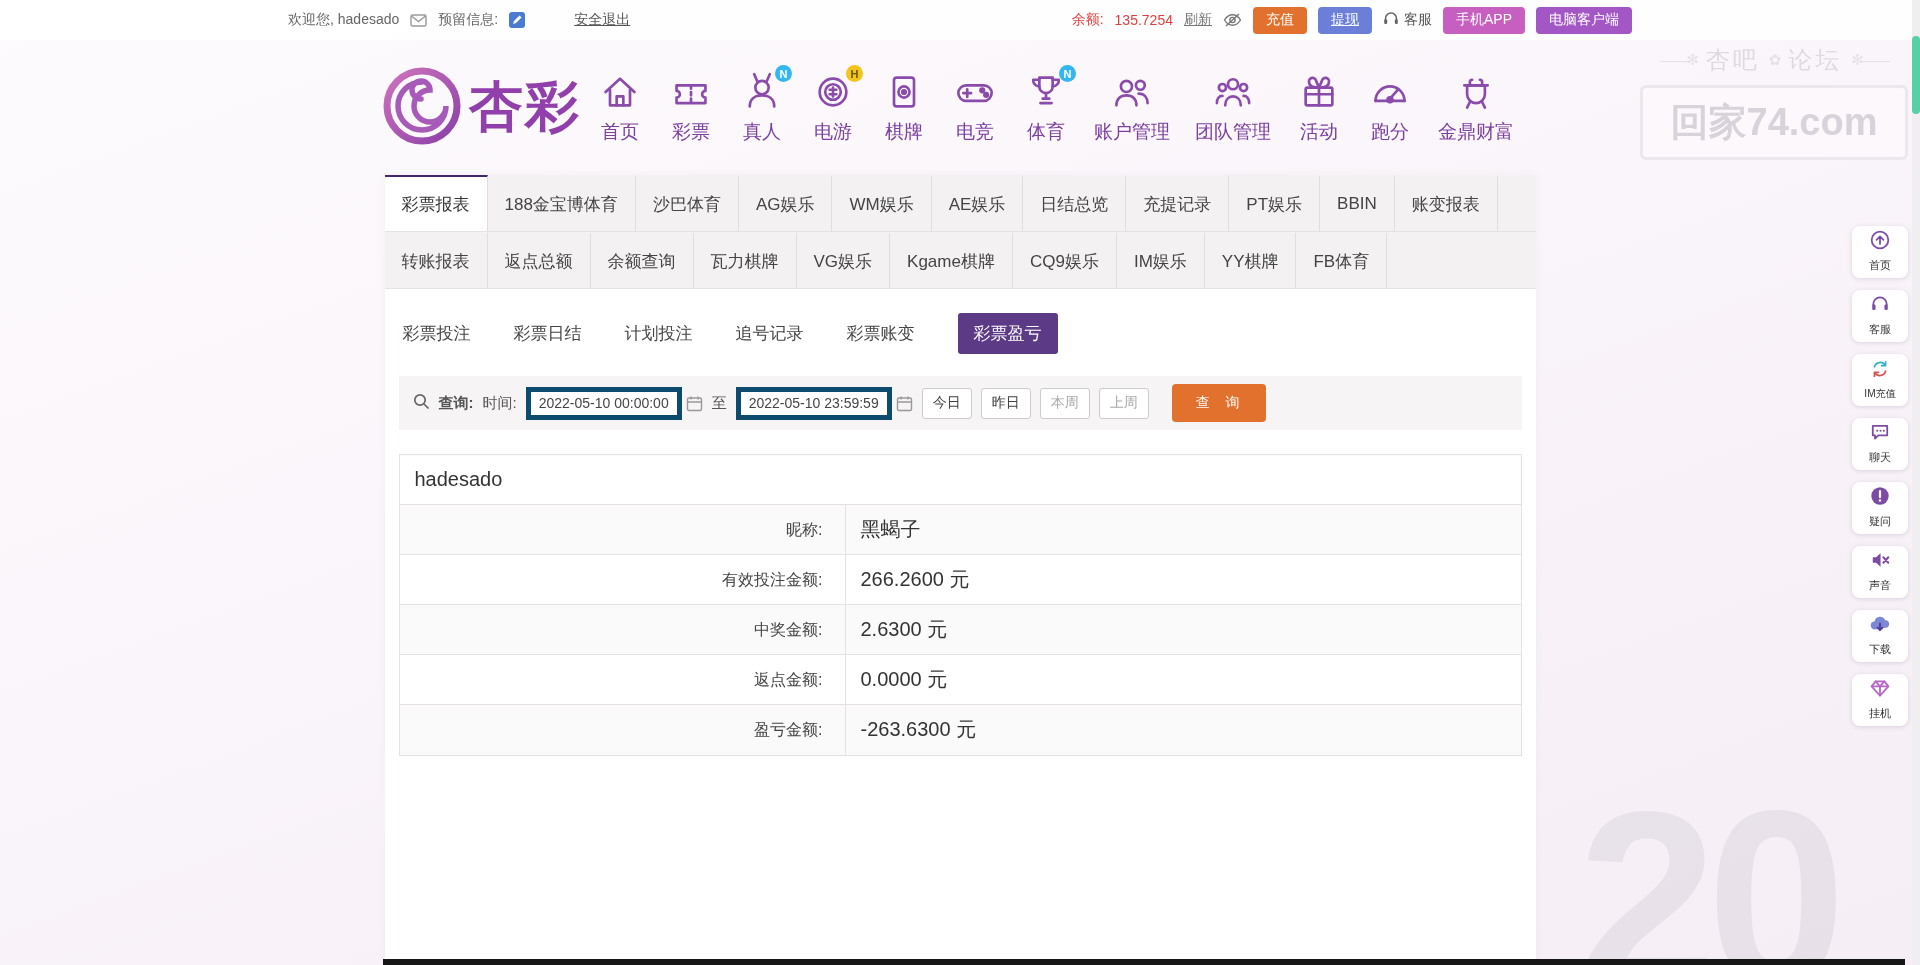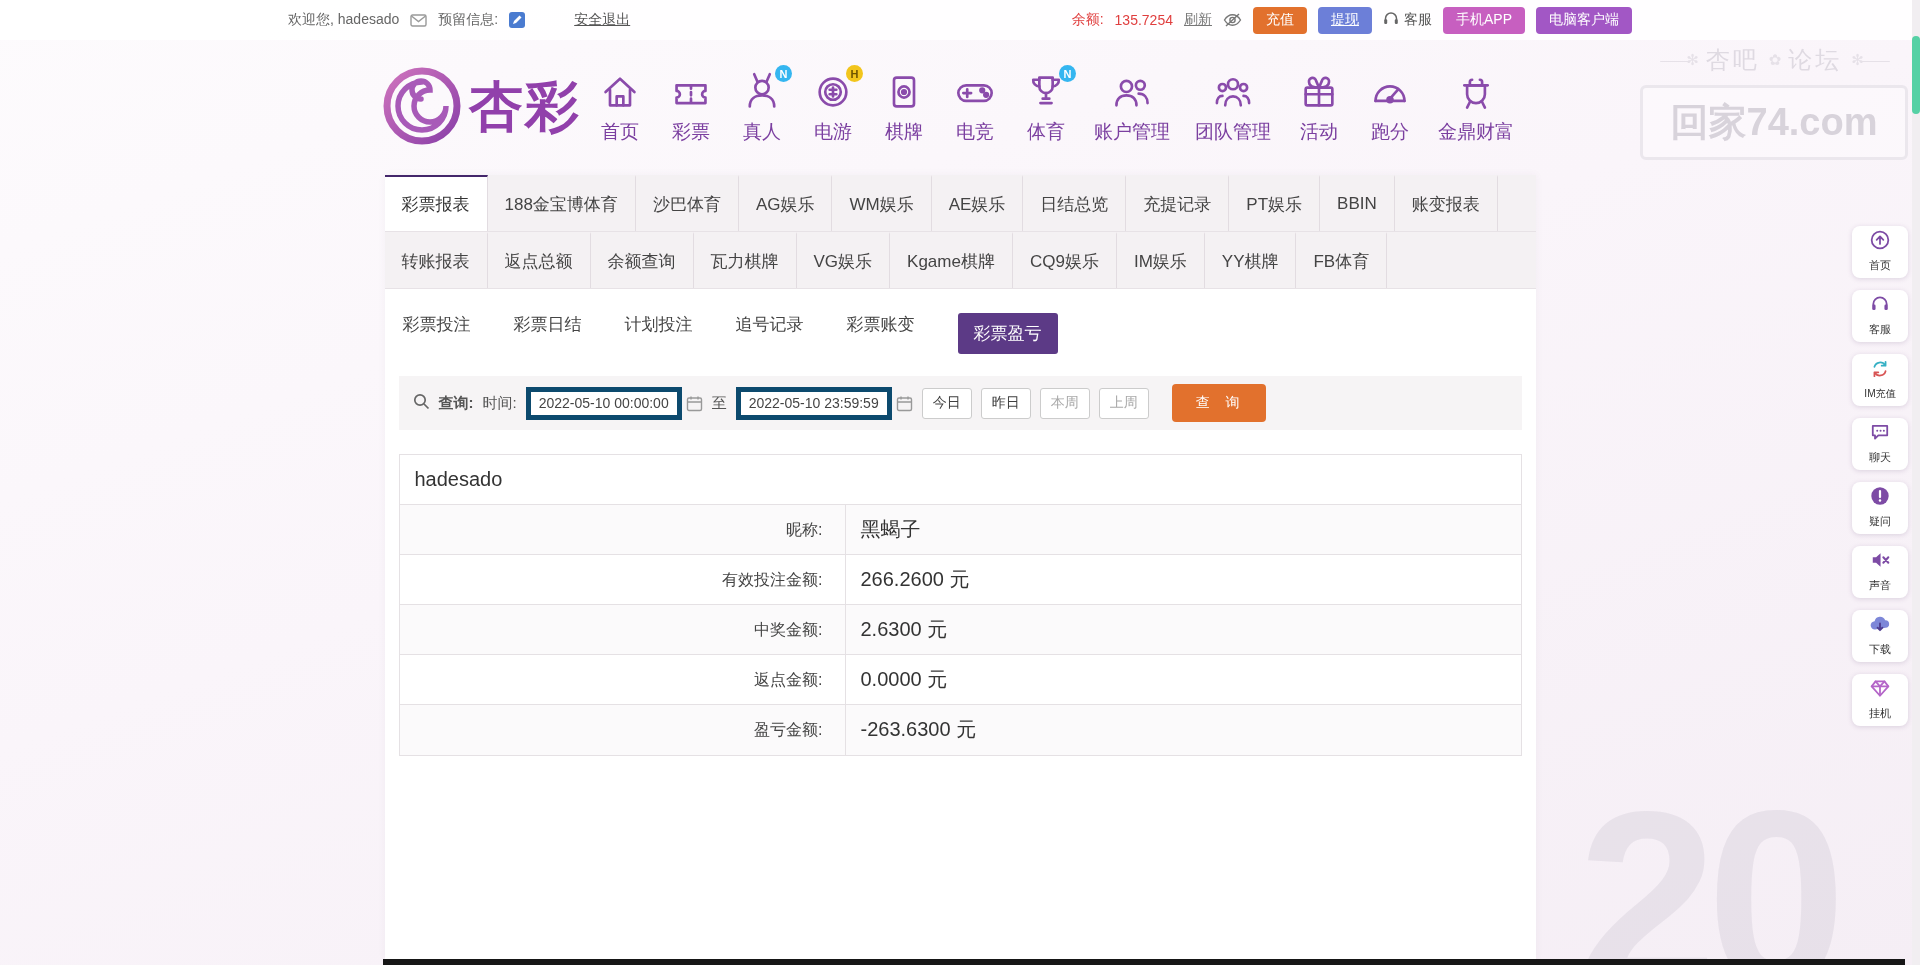--- a/index.html
+++ b/index.html
@@ -50,21 +50,21 @@
            font-size:11px; font-weight:bold; color:#fff; display:flex; align-items:center; justify-content:center; }
   .badge-n { background:#35b6f0; }
   .badge-h { background:#f2c51c; color:#6e5400; }
 
   
   .panel { width:1151px; margin:0 auto; background:#fff; height:784px; box-shadow:0 0 8px rgba(80,50,100,0.05); }
   .tabs { display:flex; background:#f4f1f3; border-bottom:1px solid #e7e2e6; }
   .tab { height:56px; display:flex; align-items:center; padding:0 17px; font-size:17px; color:#444;
          border-right:1px solid #e2dce1; border-top:2px solid transparent; cursor:pointer; white-space:nowrap; }
   .tab.active { background:#fff; border-top:2px solid #44276b; color:#333; }
-  .subtabs { display:flex; align-items:flex-start; gap:43px; padding:24px 18px 14px; }
+  .subtabs { display:flex; align-items:center; gap:43px; padding:24px 18px 14px; }
   .subtab { font-size:17px; color:#444; cursor:pointer; white-space:nowrap; }
   .subtab.active { background:#5c3a86; color:#fff; padding:9px 16px; border-radius:3px; }
 
   .querybar { margin:8px 14px 0; background:#f6f4f5; height:54px; display:flex; align-items:center;
               padding:0 14px; gap:9px; }
   .q-label { font-size:15px; color:#555; white-space:nowrap; }
   .date-input { width:156px; height:33px; border:5px solid #0c4a6e; font-size:14px; color:#444;
                 padding:0 8px; background:#fff; font-family:inherit; }
   .cal { display:inline-flex; margin-left:-5px; cursor:pointer; }
   .qbtn { background:#fff; border:1px solid #ccc; color:#404040; font-size:14px; height:31px; padding:0 10px;

